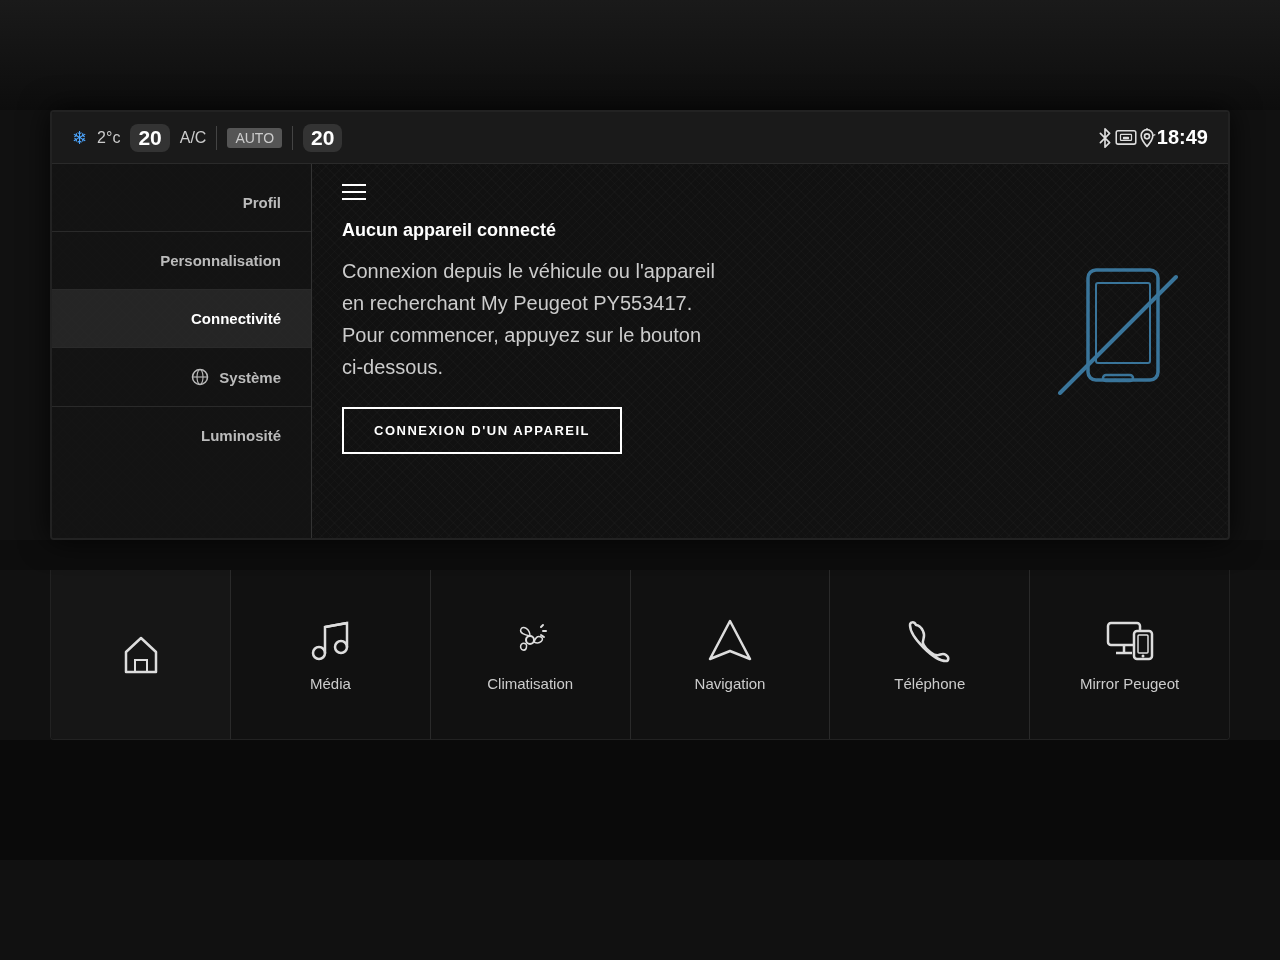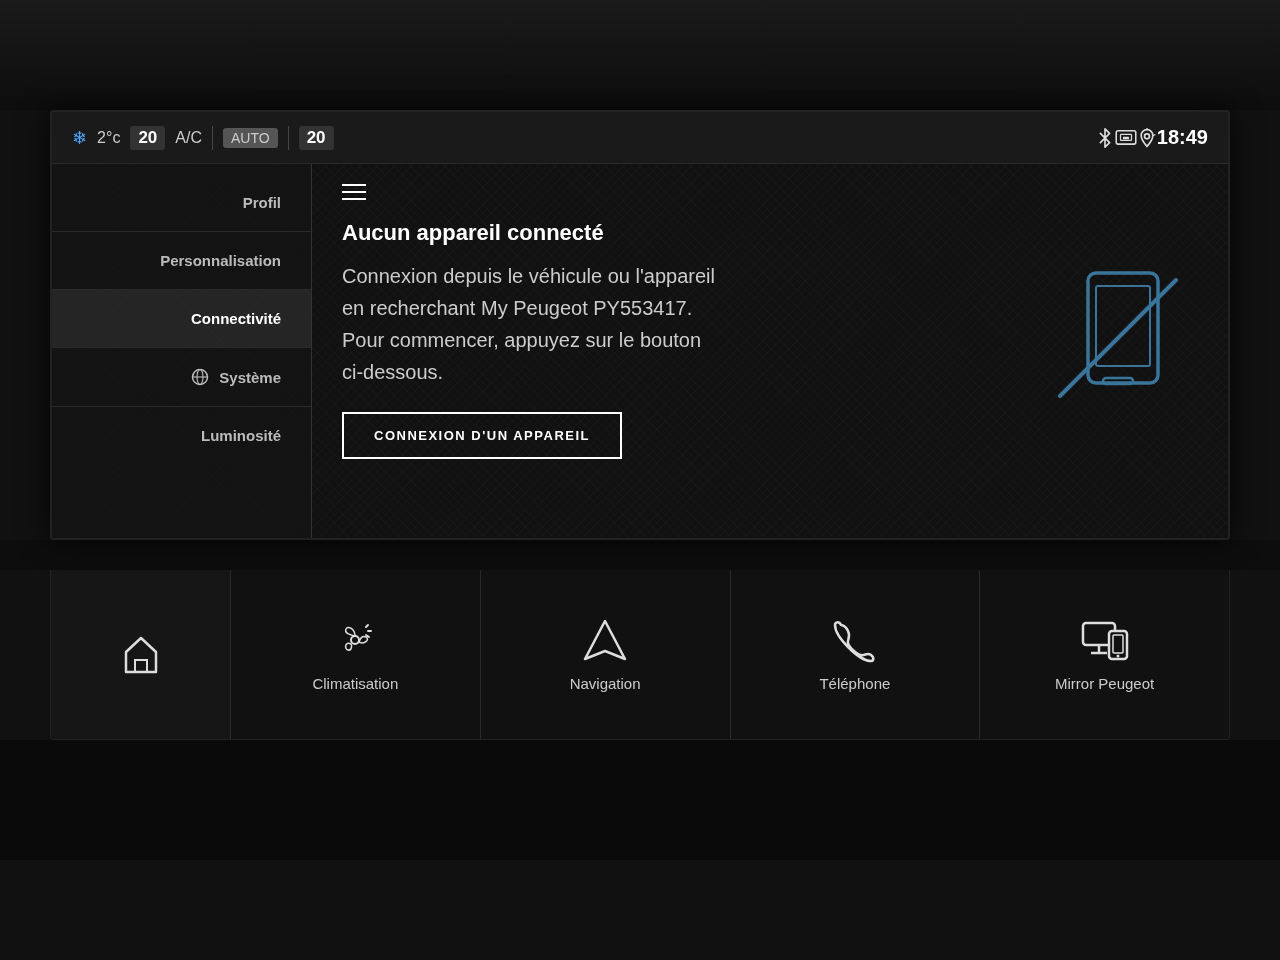--- a/index.html
+++ b/index.html
@@ -115,23 +115,23 @@
     }
 
     .snowflake-icon {
       color: #4da6ff;
       font-size: 18px;
     }
 
     .temp-indicator {
       background: #333;
       padding: 2px 8px;
-      border-radius: 3px;
-      color: #fff;
-      font-size: 17px;
+      border-radius: 8px;
+      color: #fff;
+      font-size: 21px;
       font-weight: bold;
     }
 
     .auto-badge {
       background: #555;
       padding: 2px 8px;
       border-radius: 3px;
       color: #ccc;
       font-size: 14px;
     }
@@ -212,21 +212,21 @@
       align-items: center;
       gap: 20px;
     }
 
     .content-text {
       flex: 1;
     }
 
     .main-title {
       color: #fff;
-      font-size: 22px;
+      font-size: 18px;
       font-weight: 600;
       margin-bottom: 14px;
     }
 
     .main-description {
       color: #ccc;
       font-size: 20px;
       line-height: 1.6;
       margin-bottom: 24px;
       max-width: 380px;
@@ -422,20 +422,29 @@
 
   <div class="nav-bar">
 
     <div class="nav-home">
       <svg width="50" height="50" viewBox="0 0 50 50" fill="none">
         <path d="M10 22 L25 8 L40 22 L40 42 L10 42 Z" stroke="#ddd" stroke-width="2.5" fill="none" stroke-linejoin="round"></path>
         <rect x="19" y="30" width="12" height="12" stroke="#ddd" stroke-width="2" fill="none"></rect>
       </svg>
     </div>
 
+    <div class="nav-item">
+      <svg width="50" height="46" viewBox="0 0 50 46" fill="none">
+        <circle cx="14" cy="36" r="6" stroke="#ddd" stroke-width="2.5" fill="none"></circle>
+        <circle cx="36" cy="30" r="6" stroke="#ddd" stroke-width="2.5" fill="none"></circle>
+        <path d="M20 36 L20 10 L42 6 L42 30" stroke="#ddd" stroke-width="2.5" stroke-linecap="round"></path>
+        <line x1="20" y1="10" x2="42" y2="6" stroke="#ddd" stroke-width="2.5"></line>
+      </svg>
+      <span class="nav-label">Média</span>
+    </div>
 
     <div class="nav-item">
       <svg width="50" height="46" viewBox="0 0 50 46" fill="none">
 
         <circle cx="25" cy="23" r="4" stroke="#ddd" stroke-width="2" fill="none"></circle>
         <path d="M25 19 C25 12, 18 8, 16 12 C14 16, 20 18, 25 19Z" stroke="#ddd" stroke-width="1.5" fill="none"></path>
         <path d="M29 25 C35 28, 40 22, 36 20 C32 18, 30 22, 29 25Z" stroke="#ddd" stroke-width="1.5" fill="none"></path>
         <path d="M21 27 C15 24, 14 32, 18 33 C22 34, 22 28, 21 27Z" stroke="#ddd" stroke-width="1.5" fill="none"></path>
 
         <line x1="36" y1="10" x2="38" y2="8" stroke="#ddd" stroke-width="2" stroke-linecap="round"></line>

